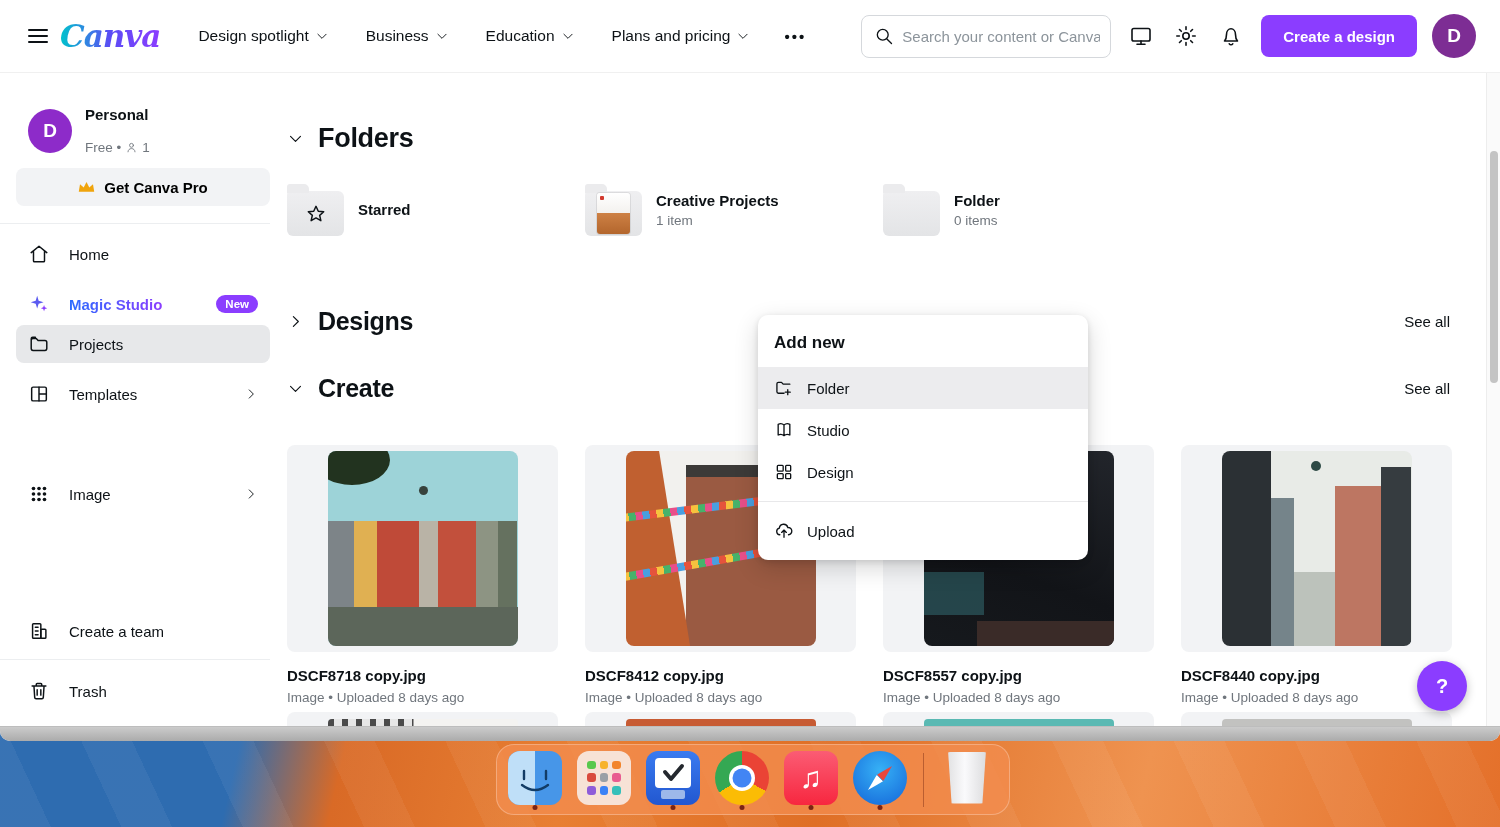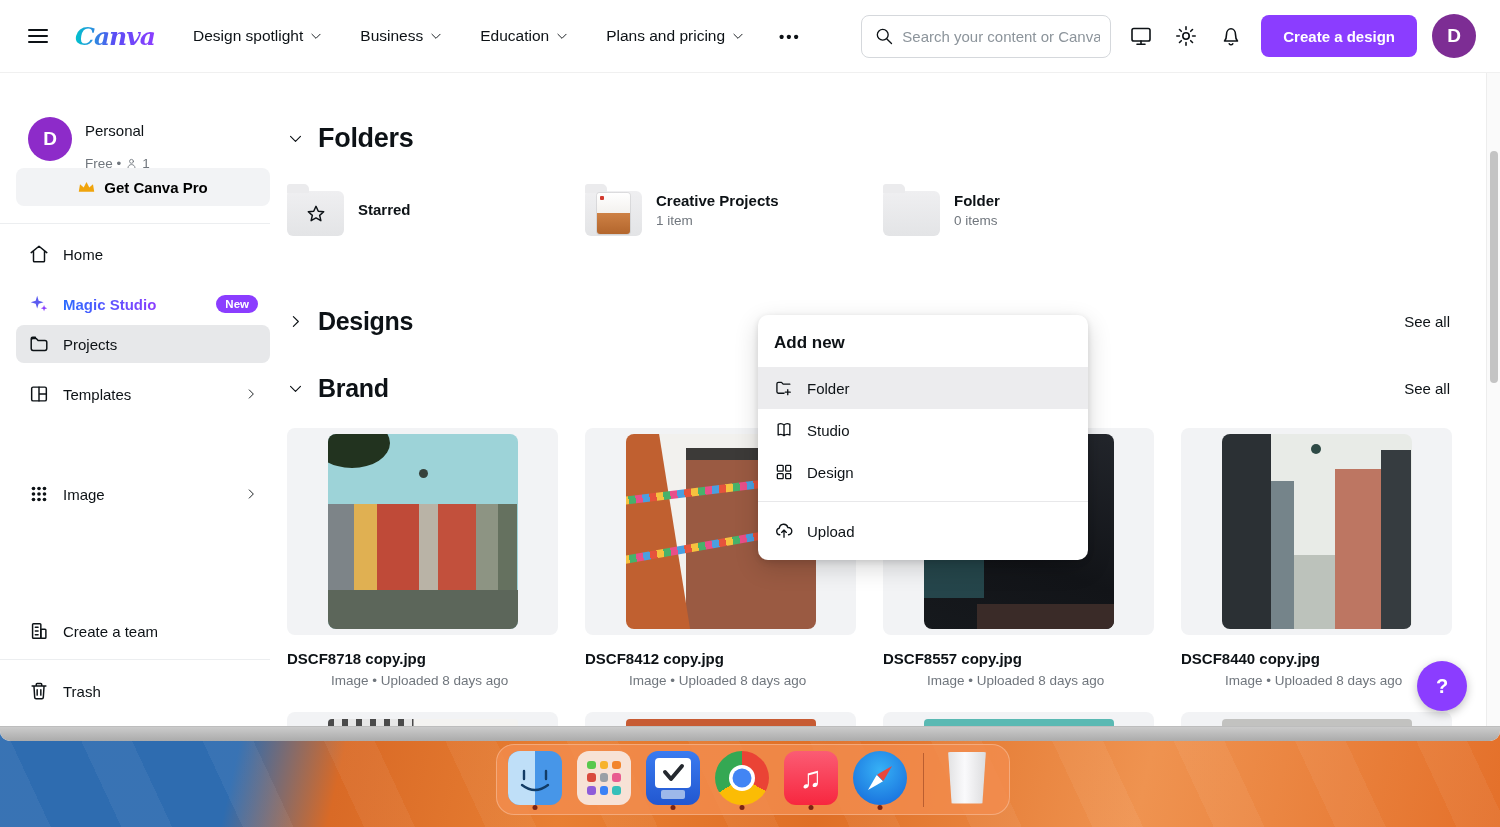--- a/index.html
+++ b/index.html
@@ -46,47 +46,47 @@
   .window { position:absolute; left:0; top:0; width:1500px; height:741px; background:#fff; z-index:2;
     border-radius:0 0 10px 10px; }
   .win-edge { position:absolute; left:0; bottom:0; width:100%; height:15px; z-index:5;
     background:linear-gradient(180deg,#cbcbcb,#ababab); border-top:1px solid #bdbdbd; border-radius:0 0 10px 10px; }
 
   
   .navbar { position:absolute; left:0; top:0; width:1500px; height:73px; background:#fff;
     display:flex; align-items:center; padding:0 24px 0 28px; border-bottom:1px solid #f0f0f0; z-index:4; }
   .hamburger { width:20px; display:flex; flex-direction:column; gap:4px; cursor:pointer; }
   .hamburger i { height:2px; background:#0d1216; border-radius:1px; }
-  .logo { margin-left:27px; font-family:"DejaVu Serif", serif; font-style:italic; font-weight:700; font-size:25px; letter-spacing:-1px;
+  .logo { margin-left:12px; font-family:"DejaVu Serif", serif; font-style:italic; font-weight:700; font-size:31px; letter-spacing:-1px;
     background:linear-gradient(90deg,#00c4cc,#5b4cf5,#8b3dff); -webkit-background-clip:text; background-clip:text; color:transparent;text-align:center; }
   .nav-items { display:flex; align-items:center; gap:37px; margin-left:38px;justify-content:center; }
   .nav-item { display:flex; align-items:center; gap:6px; font-size:15.5px; font-weight:500; cursor:pointer; }
   .more-dots { margin-left:34px; font-size:15px; font-weight:700; letter-spacing:2px; cursor:pointer; }
   .nav-spacer { flex:1; }
   .searchbox { width:250px; height:43px; border:1px solid #d5d8dc; border-radius:8px; display:flex; align-items:center;
     padding:0 10px 0 12px; gap:8px; background:#fff; }
   .searchbox input { border:none; outline:none; flex:1; min-width:0; font-size:15px; color:#0d1216; font-family:inherit; }
   .searchbox input::placeholder { color:#8c949b; }
   .nav-icons { display:flex; align-items:center; gap:21px; margin-left:18px; }
   .create-btn { margin-left:18px; height:42px; padding:0 22px; background:#8b3dff; color:#fff; border:none; border-radius:8px;
     font-size:15px; font-weight:700; font-family:inherit; cursor:pointer; }
   .avatar-top { margin-left:15px; width:44px; height:44px; border-radius:50%; background:#7d2d94; color:#fff;
     display:flex; align-items:center; justify-content:center; font-size:19px; font-weight:700; cursor:pointer; }
 
   
   .sidebar { position:absolute; left:0; top:73px; width:270px; height:653px; background:#fff; z-index:3; }
   .account { position:absolute; left:28px; top:33px; display:flex; align-items:center; gap:13px; }
   .avatar-side { width:44px; height:44px; border-radius:50%; background:#8d2bc9; color:#fff; display:flex; align-items:center;
     justify-content:center; font-size:19px; font-weight:700; }
-  .acct-name { font-size:15px; font-weight:400;margin-top:16px; }
+  .acct-name { font-size:15px; font-weight:700; }
   .acct-sub { margin-top:17px; font-size:13.5px; color:#70767d; display:flex; align-items:center; gap:4px; }
   .pro-btn { position:absolute; left:16px; top:95px; width:254px; height:38px; background:#f2f3f5; border:none; border-radius:8px;
     display:flex; align-items:center; justify-content:center; gap:9px; font-size:15px; font-weight:700; font-family:inherit; cursor:pointer; }
   .side-sep { position:absolute; left:0; right:0; height:1px; background:#eceef0; }
-  .side-row { position:absolute; left:16px; width:254px; height:38px; display:flex; align-items:center; gap:13px;
+  .side-row { position:absolute; left:16px; width:254px; height:38px; display:flex; align-items:center; gap:19px;
     padding:0 12px; border-radius:8px; font-size:15px; font-weight:500; cursor:pointer; }
   .side-row.selected { background:#e7e8ea; }
   .side-row .grow { flex:1; }
   .magic-label { background:linear-gradient(90deg,#2a6cff,#8b3dff); -webkit-background-clip:text; background-clip:text;
     color:transparent; font-weight:600; }
   .new-badge { background:#8b3dff; color:#fff; font-size:11.5px; font-weight:700; padding:3px 9px; border-radius:10px; }
   .crown-badge { width:18px; height:18px; border-radius:50%; background:#f0a40c; display:flex; align-items:center; justify-content:center; }
 
   
   .main { position:absolute; left:287px; top:73px; width:1163px; height:653px; }
@@ -101,26 +101,26 @@
     background:linear-gradient(180deg,#efeff1,#e3e4e6); display:flex; align-items:center; justify-content:center; }
   .folder-shape::before { content:""; position:absolute; top:-7px; left:0; width:22px; height:9px;
     background:#ebebed; border-radius:3px 5px 0 0; }
   .folder-name { font-size:15px; font-weight:700; }
   .folder-meta { margin-top:4px; font-size:13.5px; color:#70767d; }
   .folder-thumb { position:relative; width:33px; height:41px; border-radius:3px;
     background:linear-gradient(180deg,#ffffff 0%,#f3f1ee 50%, #cd8044 50%, #b3662d 100%);
     box-shadow:0 0 0 1px rgba(0,0,0,0.08); }
   .folder-thumb i { position:absolute; left:3px; top:3px; width:4px; height:4px; border-radius:1px; background:#d23b2f; }
 
-  .cards { position:absolute; left:0; top:355px; display:grid; grid-template-columns:repeat(4,271px); column-gap:27px; }
+  .cards { position:absolute; left:0; top:372px; display:grid; grid-template-columns:repeat(4,271px); column-gap:27px; }
   .card { width:271px; }
   .card-bg { width:271px; height:207px; background:#f2f3f5; border-radius:8px; cursor:pointer; }
   .photo { position:relative; width:190px; height:195px; margin:0 auto; top:6px; border-radius:8px; overflow:hidden; }
   .img-name { margin-top:15px; font-size:15px; font-weight:700; }
-  .img-meta { margin-top:6px; font-size:13.5px; color:#70767d;margin-left:44px; }
+  .img-meta { margin-top:6px; font-size:13.5px; color:#70767d; }
 
   
   .p1 { background:#9dd3d8; }
   .p1 .bldg { position:absolute; left:0; right:0; top:36%; height:44%; display:flex; }
   .p1 .bldg i { height:100%; }
   .p1 .street { position:absolute; left:0; right:0; bottom:0; height:20%; background:#5c665a; }
   .p1 .tree { position:absolute; left:-14px; top:-16px; width:76px; height:50px; border-radius:50%; background:#22331f; }
   .p1 .lamp { position:absolute; left:48%; top:18%; width:9px; height:9px; border-radius:50%; background:#37423c; }
   .p2 { background:#f2f1ee; }
   .p2 .brick { position:absolute; left:32%; right:0; top:7%; bottom:0; background:#9a5a42; border-top:12px solid #3c3a38; }
@@ -432,21 +432,21 @@
           <path d="M9 5 l7 7 -7 7"></path>
         </svg>
       <span class="sec-title">Designs</span>
       <span class="see-all">See all</span>
     </div>
 
     <div class="sec-header" style="top:301px">
       <svg class="ic" width="17" height="17" viewBox="0 0 24 24">
           <path d="M5 9 l7 7 7-7"></path>
         </svg>
-      <span class="sec-title">Brand</span>
+      <span class="sec-title">Create</span>
       <span class="see-all">See all</span>
     </div>
 
     <div class="cards">
       <div class="card">
         <div class="card-bg">
           <div class="photo p1">
             <div class="bldg">
                 <i style="width:14%;background:#7d8488"></i>
                 <i style="width:12%;background:#e0b052"></i>

